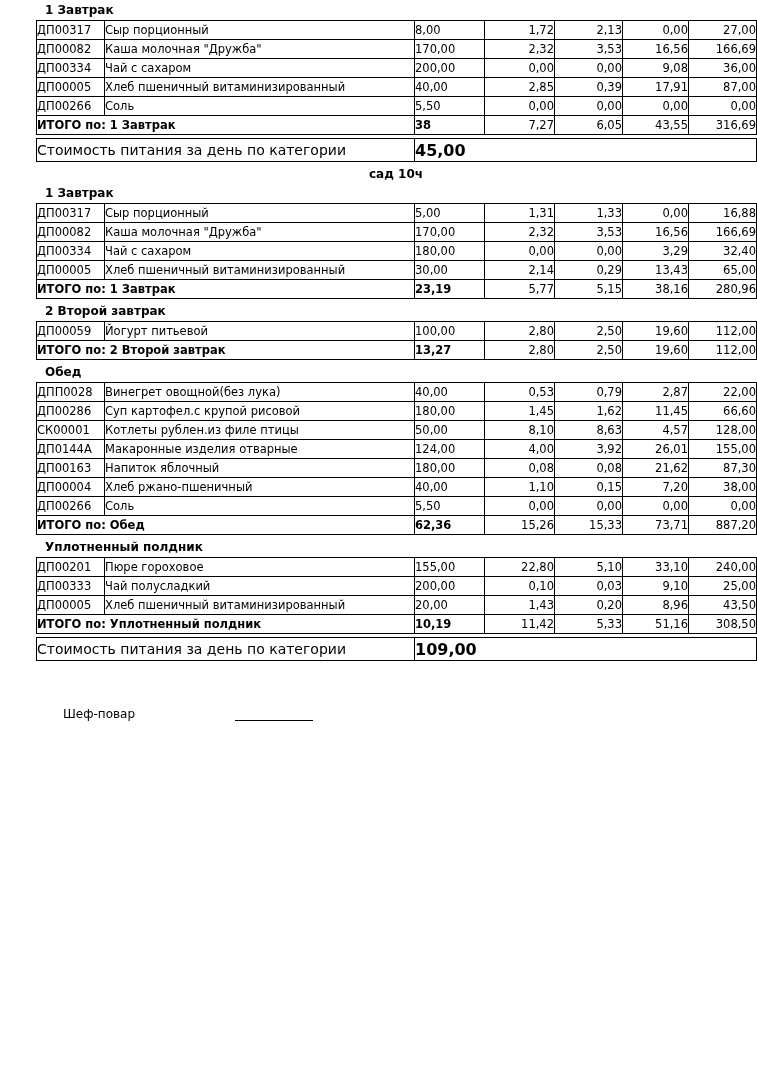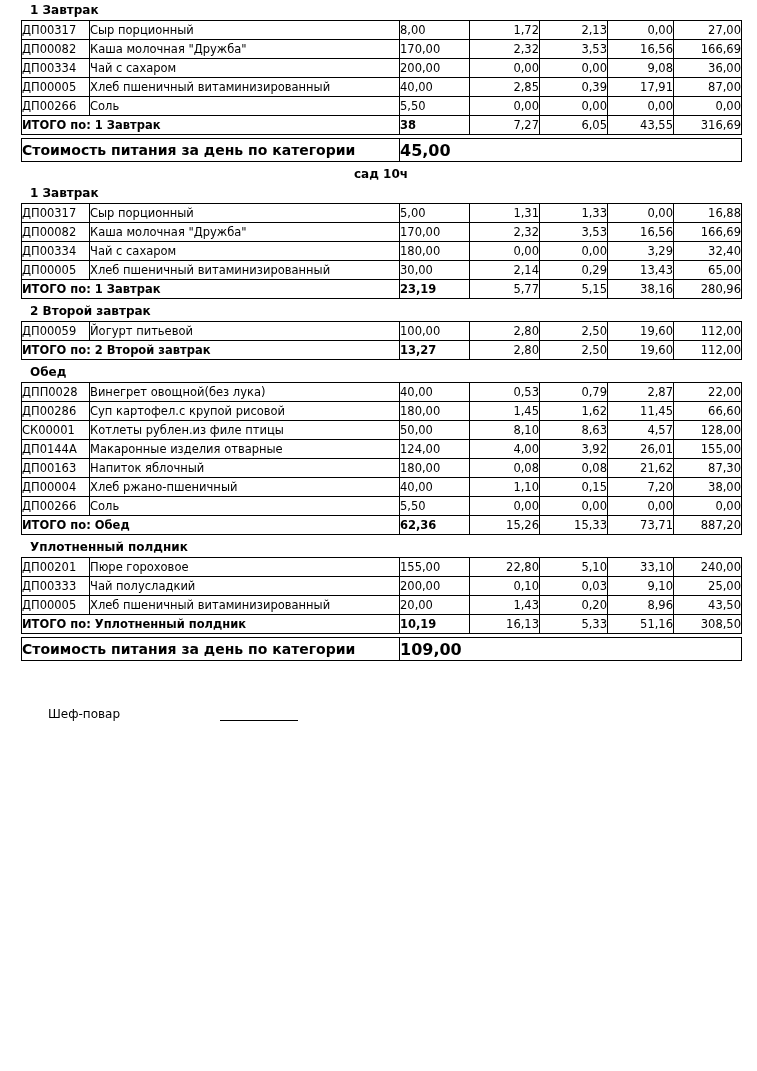--- a/index.html
+++ b/index.html
@@ -1,21 +1,21 @@
 <!DOCTYPE html>
 <html><head>
 <meta charset="utf-8">
 <style>
   html, body { margin: 0; padding: 0; background: #ffffff; }
   .page {
     width: 757px; height: 1071px; background: #ffffff; color: #000;
     font-family: "DejaVu Sans", "Liberation Sans", sans-serif;
     overflow: hidden; position: relative;
   }
-  .report-body { padding: 4px 16px 0 21px; }
+  .report-body { padding: 4px 16px 0 36px; }
 
   .section-title {
     font-size: 12px; font-weight: bold; line-height: 13px;
     margin: 6px 0 3px 9px; white-space: nowrap;
   }
   .report-body > .section-title:first-child { margin-top: 0; }
 
   table.menu { border-collapse: collapse; table-layout: fixed; width: 720px; }
   table.menu td {
     border: 1px solid #000; height: 18px; line-height: 18px;
@@ -26,21 +26,21 @@
   td.dish-name-cell { padding-left: 4px; }
   td.qty-cell { }
   td.value-cell { text-align: right; padding-right: 8px; }
   td.total-label-cell { font-weight: bold; padding-left: 2px; }
   tr.total-row td.qty-cell { font-weight: bold; }
 
   table.day-total {
     border-collapse: collapse; table-layout: fixed; width: 720px; margin-top: 3px;
   }
   table.day-total td { border: 1px solid #000; height: 22px; vertical-align: middle; padding: 0; white-space: nowrap; overflow: hidden; }
-  td.day-total-label { font-weight: bold; font-size: 14px; padding-left: 2px; }
+  td.day-total-label { font-weight: normal; font-size: 14px; padding-left: 2px; }
   td.day-total-value { font-weight: bold; font-size: 16px; padding-left: 12px; }
 
   .center-header {
     width: 720px; text-align: center; font-weight: bold;
     font-size: 12px; line-height: 13px; margin-top: 6px;
   }
 
   .signature-row { position: relative; margin-top: 46px; height: 18px; font-size: 12px; }
   .sig-label { position: absolute; left: 27px; top: 0; }
   .sig-line { position: absolute; left: 199px; top: 13px; width: 78px; height: 0; border-bottom: 1px solid #000; }
@@ -339,21 +339,21 @@
             <td class="dish-name-cell">Хлеб пшеничный витаминизированный</td>
             <td class="qty-cell">20,00</td>
             <td class="value-cell">1,43</td>
             <td class="value-cell">0,20</td>
             <td class="value-cell">8,96</td>
             <td class="value-cell">43,50</td>
           </tr>
           <tr class="total-row">
             <td class="total-label-cell" colspan="2">ИТОГО по: Уплотненный полдник</td>
             <td class="qty-cell">10,19</td>
-            <td class="value-cell">16,13</td>
+            <td class="value-cell">11,42</td>
             <td class="value-cell">5,33</td>
             <td class="value-cell">51,16</td>
             <td class="value-cell">308,50</td>
           </tr>
         </tbody>
       </table>
       <table class="day-total">
         <colgroup>
           <col style="width: 378px;">
           <col style="width: 342px;">

